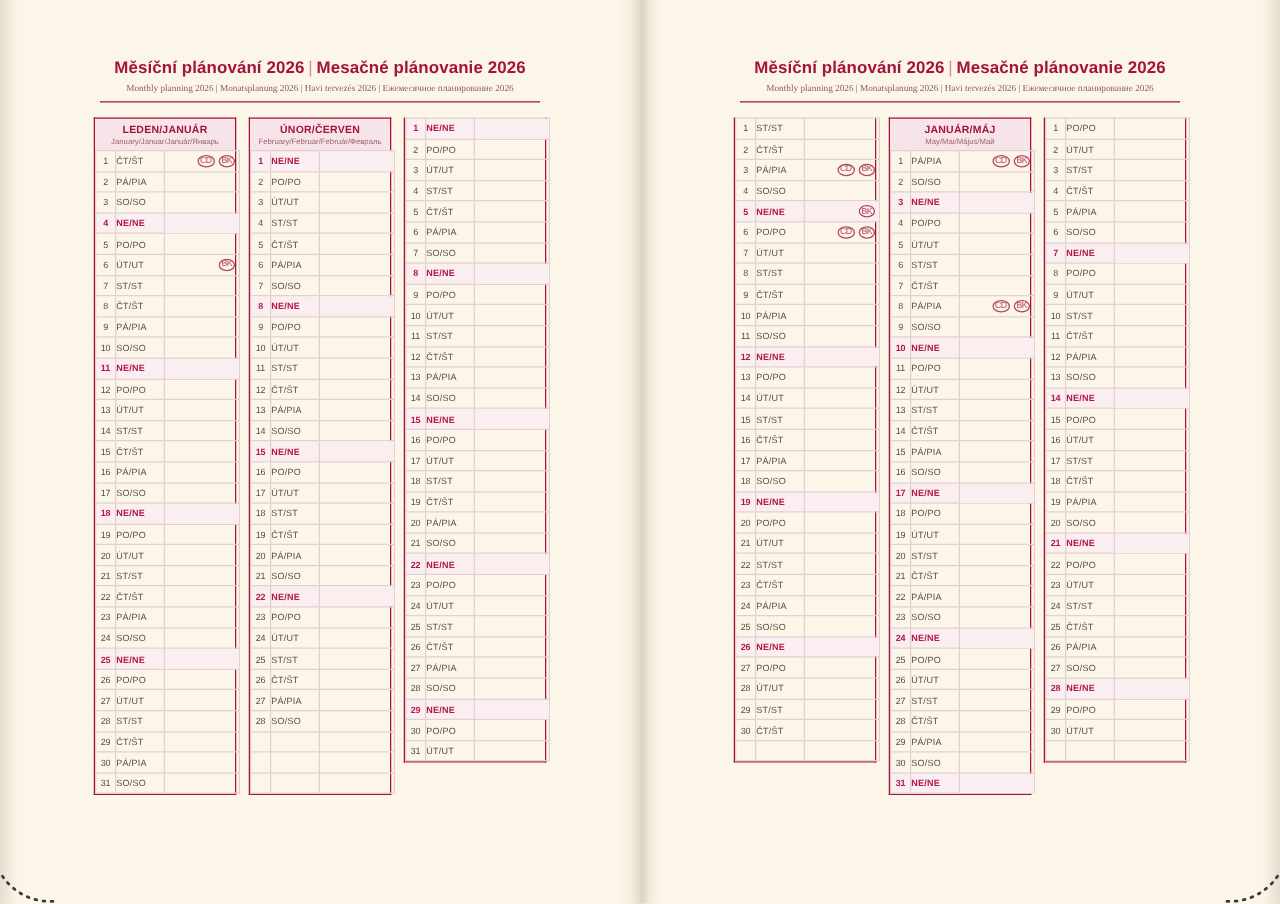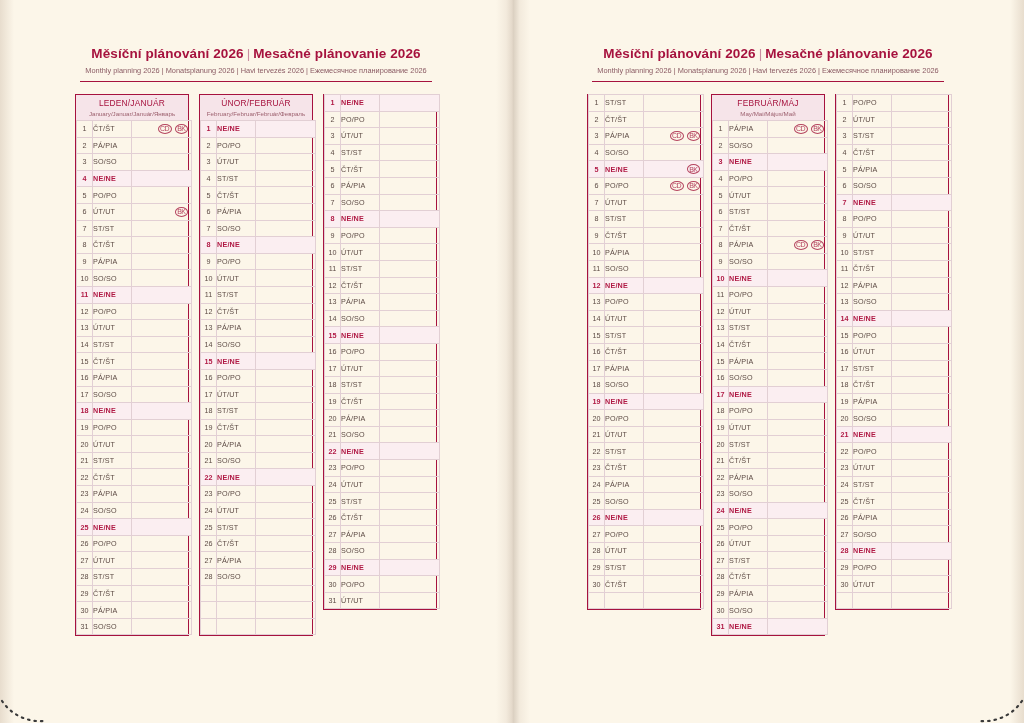--- a/index.html
+++ b/index.html
@@ -78,20 +78,21 @@
   .head-title .sep {
     color: #c98da0;
     font-weight: normal;
     padding: 0 3px;
   }
   .head-sub {
     margin-top: 5px;
     font-size: 7.4px;
     color: #8a5a63;
     white-space: nowrap;
+    font-family: Liberation Serif, serif;
   }
   .head-rule {
     margin: 6px auto 0;
     width: 352px;
     height: 1px;
     background: #a6123e;
   }
 
   .cols {
     display: flex;
@@ -104,21 +105,21 @@
   }
   .m-head {
     border: 1px solid #a6123e;
     border-bottom: none;
     background: #f6e4e9;
     text-align: center;
     padding: 3px 0 2px;
   }
   .m-name {
     font-size: 8.4px;
-    font-weight: normal;
+    font-weight: bold;
     color: #a6123e;
     letter-spacing: 0.2px;
   }
   .m-sub {
     font-size: 6.2px;
     color: #9c5f6d;
     margin-top: 2px;
     padding-bottom: 1px;
   }
   table.grid {
@@ -381,21 +382,21 @@
                   <td class="num">31</td>
                   <td class="day">SO/SO</td>
                   <td class="note"></td>
                 </tr>
               </tbody>
             </table>
           </div>
         </div>
         <div class="month">
           <div class="m-head">
-            <div class="m-name">ÚNOR/FEBRUÁR</div>
+            <div class="m-name">ÚNOR/ČERVEN</div>
             <div class="m-sub">February/Februar/Február/Февраль</div>
           </div>
           <div class="grid-outer">
             <table class="grid">
               <tbody>
                 <tr class="weekend">
                   <td class="num">1</td>
                   <td class="day">NE/NE</td>
                   <td class="note"></td>
                 </tr>
@@ -900,21 +901,21 @@
                   <td class="num"></td>
                   <td class="day"></td>
                   <td class="note"></td>
                 </tr>
               </tbody>
             </table>
           </div>
         </div>
         <div class="month">
           <div class="m-head">
-            <div class="m-name">FEBRUÁR/MÁJ</div>
+            <div class="m-name">JANUÁR/MÁJ</div>
             <div class="m-sub">May/Mai/Május/Май</div>
           </div>
           <div class="grid-outer">
             <table class="grid">
               <tbody>
                 <tr>
                   <td class="num">1</td>
                   <td class="day">PÁ/PIA</td>
                   <td class="note">
                     <div class="icons">

